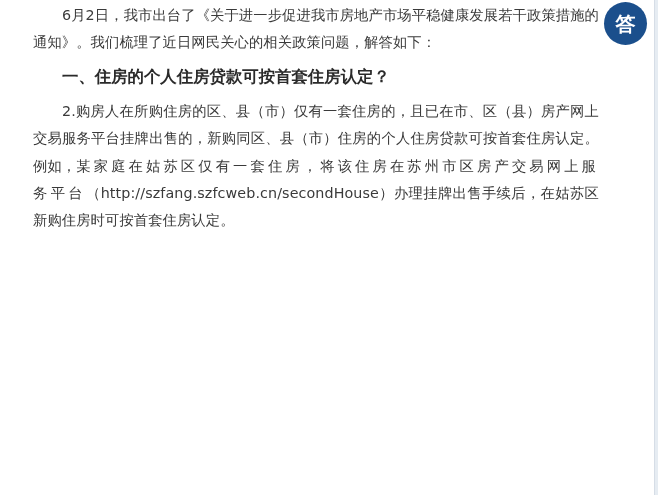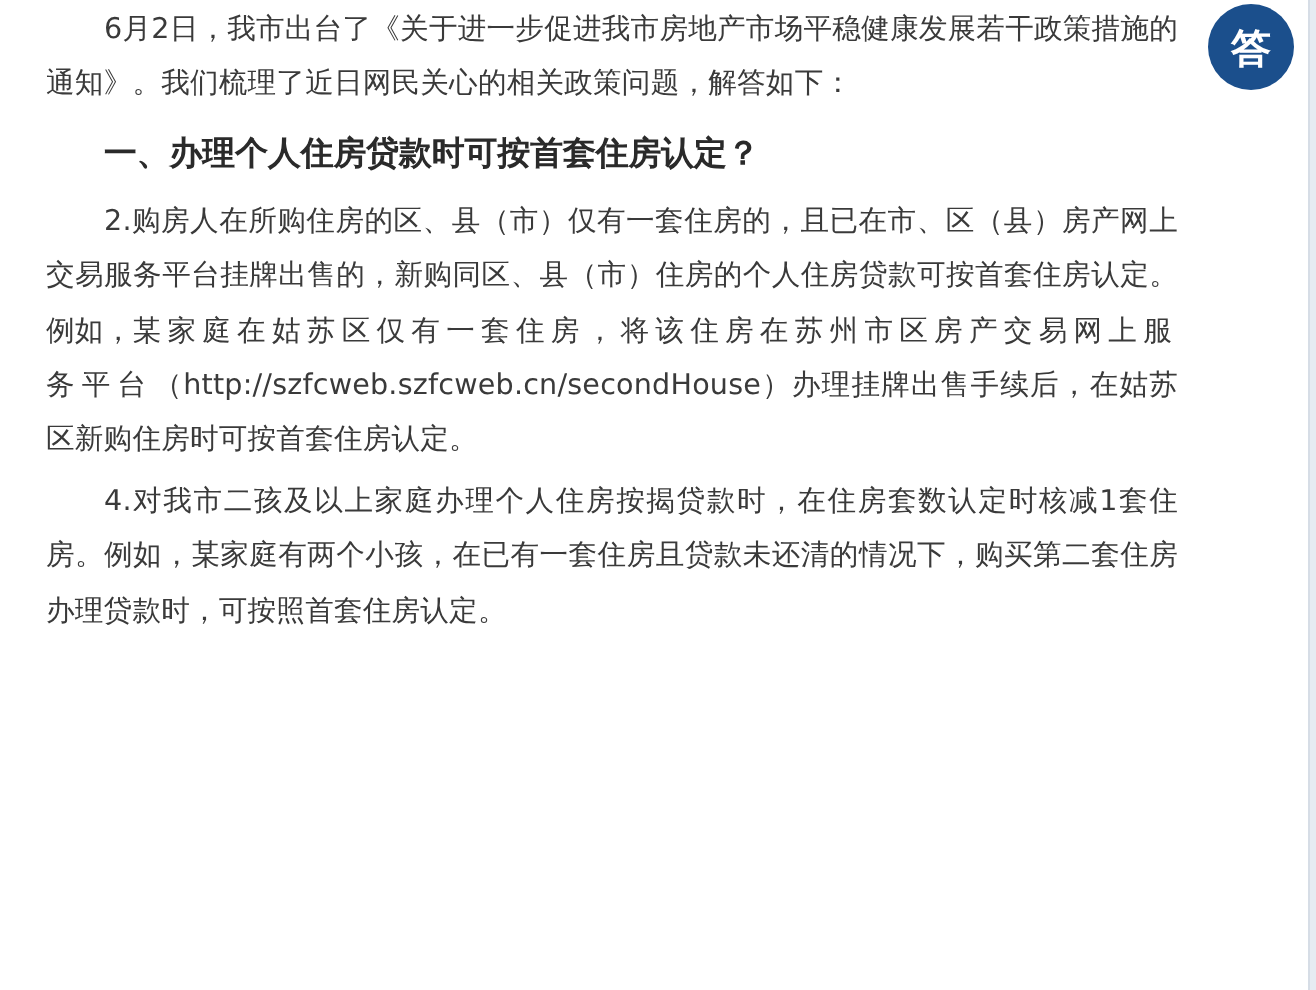--- a/index.html
+++ b/index.html
@@ -19,21 +19,21 @@
     position: absolute;
     top: 0;
     right: 0;
     width: 3px;
     height: 495px;
     background: #e6ecf2;
     border-left: 1px solid #d6dde6;
   }
   .content {
     position: absolute;
-    left: 23px;
+    left: 33px;
     top: 2px;
     width: 566px;
   }
   .para {
     font-size: 14.3px;
     line-height: 27.4px;
     text-indent: 29px;
     margin: 0 0 3px 0;
     text-align: justify;
     letter-spacing: 0.1px;
@@ -72,20 +72,19 @@
 
 <div class="right-border"></div>
 
 <div class="answer-badge">
   <span>答</span>
 </div>
 
 <div class="content">
   <p class="para">6月2日，我市出台了《关于进一步促进我市房地产市场平稳健康发展若干政策措施的通知》。我们梳理了近日网民关心的相关政策问题，解答如下：</p>
 
-  <h2 class="heading">一、办理个人住房贷款时可按首套住房认定？</h2>
+  <h2 class="heading">一、住房的个人住房贷款可按首套住房认定？</h2>
 
 
-  <p class="para"><span>2.购房人在所购住房的区、县（市）仅有一套住房的，且已在市、区（县）房产网上交易服务平台挂牌出售的，新购同区、县（市）住房的个人住房贷款可按首套住房认定。例如，</span><span class="spaced">某家庭在姑苏区仅有一套住房，将该住房在苏州市区房产交易网上服务平台</span><span>（http://szfcweb.szfcweb.cn/secondHouse）</span><span>办理挂牌出售手续后，在姑苏区新购住房时可按首套住房认定。</span></p>
+  <p class="para"><span>2.购房人在所购住房的区、县（市）仅有一套住房的，且已在市、区（县）房产网上交易服务平台挂牌出售的，新购同区、县（市）住房的个人住房贷款可按首套住房认定。例如，</span><span class="spaced">某家庭在姑苏区仅有一套住房，将该住房在苏州市区房产交易网上服务平台</span><span>（http://szfang.szfcweb.cn/secondHouse）</span><span>办理挂牌出售手续后，在姑苏区新购住房时可按首套住房认定。</span></p>
 
 
-  <p class="para">4.对我市二孩及以上家庭办理个人住房按揭贷款时，在住房套数认定时核减1套住房。例如，某家庭有两个小孩，在已有一套住房且贷款未还清的情况下，购买第二套住房办理贷款时，可按照首套住房认定。</p>
 </div>
 
 </body></html>

